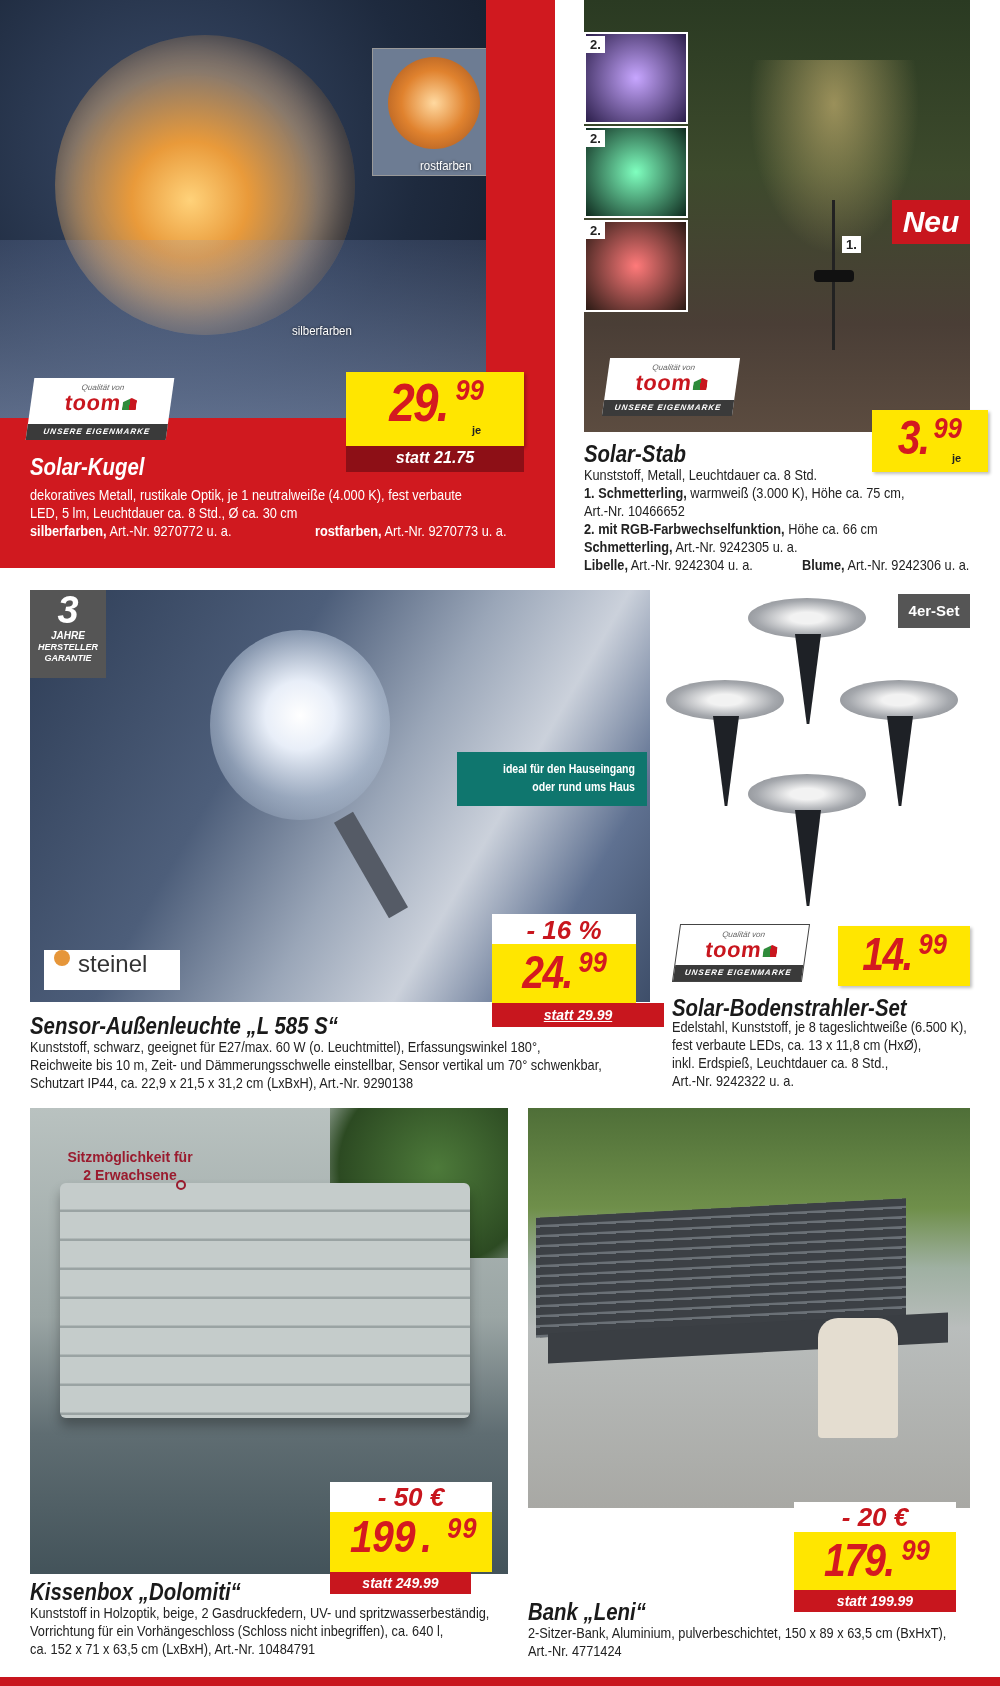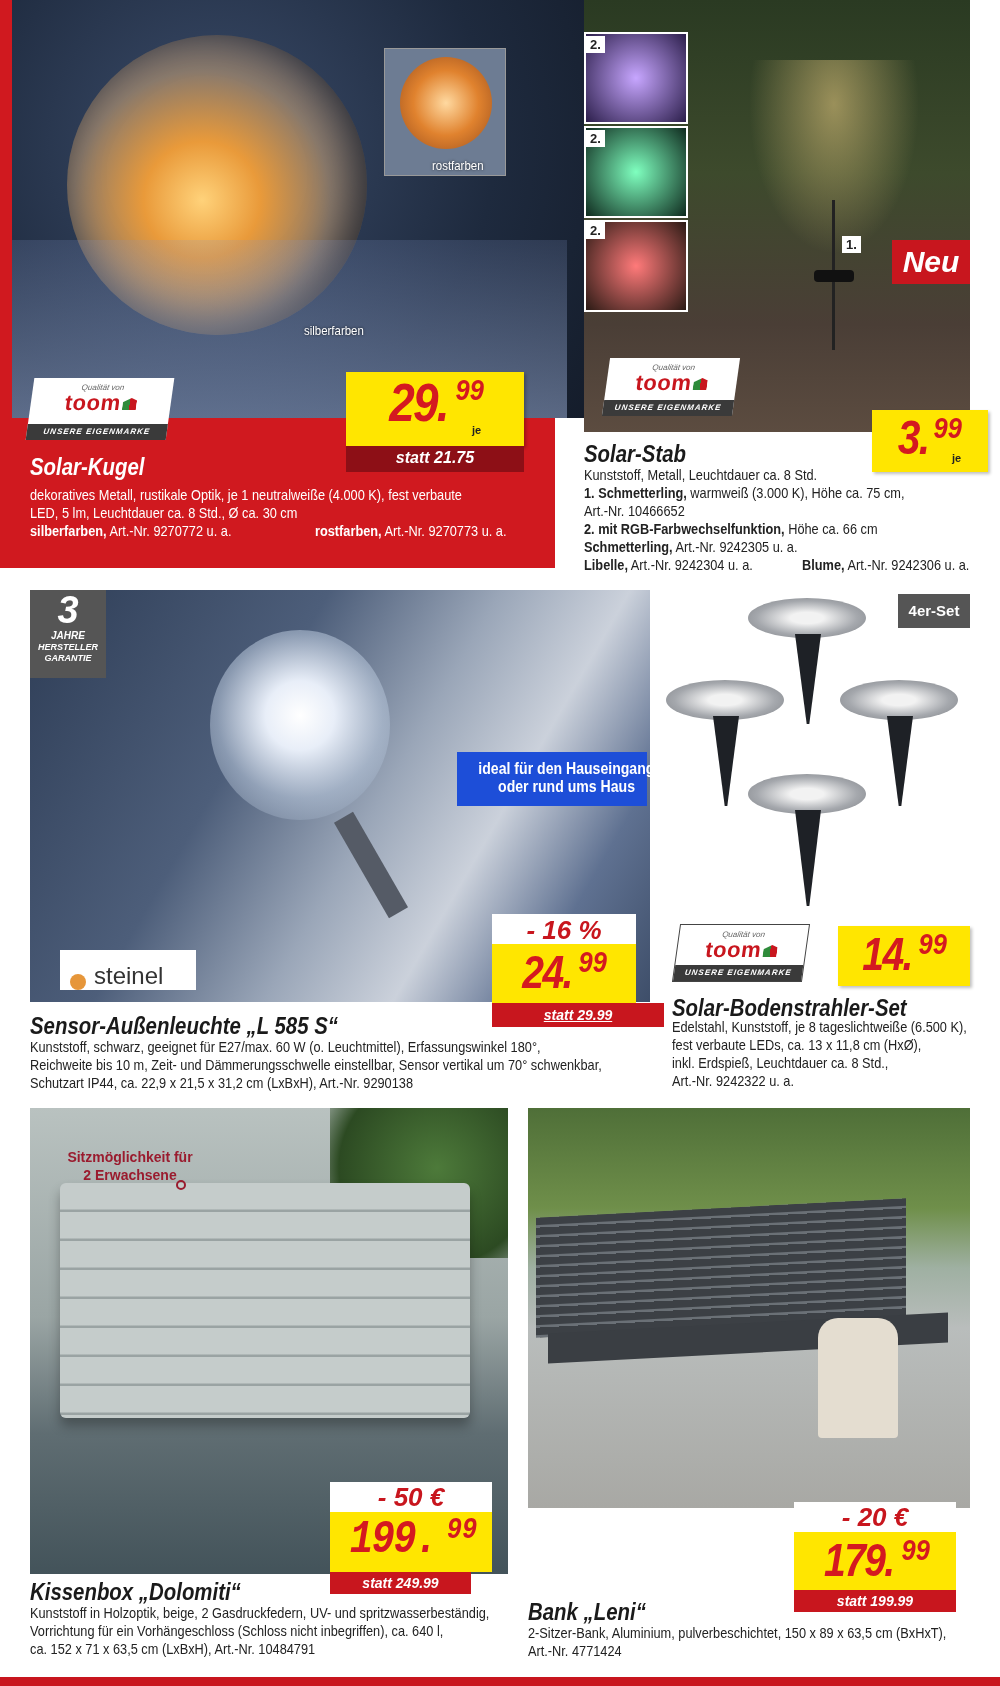--- a/index.html
+++ b/index.html
@@ -30,21 +30,21 @@
   .label-photo { position: absolute; color: #fff; font-size: 13px; text-shadow: 0 0 3px rgba(0,0,0,0.8); transform: scaleX(0.88); transform-origin: left; }
   .num-badge { position: absolute; background: #fff; color: #222; font-weight: bold; font-size: 13px; padding: 1px 4px; }
 </style>
 </head>
 <body>
 
 <div class="abs" style="left:8px;top:8px;width:8px;height:8px;border:2px solid #bbb;"></div>
 
 <section>
   <div class="abs" style="left:0;top:0;width:555px;height:568px;background:#d0191f;"></div>
-  <div class="photo" style="left:12px;top:0;width:580px;height:418px;background:radial-gradient(circle at 35% 35%, #3b4c6a 0%, #1e2a3e 60%, #141c2a 100%);">
+  <div class="photo" style="left:0;top:0;width:486px;height:418px;background:radial-gradient(circle at 35% 35%, #3b4c6a 0%, #1e2a3e 60%, #141c2a 100%);">
     <div class="abs" style="left:55px;top:35px;width:300px;height:300px;border-radius:50%;background:radial-gradient(circle at 45% 55%, #ffd27a 0%, #e99a3a 25%, #8a7a6c 55%, #4d5160 80%);box-shadow:inset -10px -10px 40px rgba(0,0,0,0.5);"></div>
     <div class="abs" style="left:0;top:240px;width:555px;height:180px;background:linear-gradient(180deg, rgba(130,150,200,0.2), rgba(160,180,220,0.5));"></div>
     <div class="abs" style="left:372px;top:48px;width:122px;height:128px;background:#6d7c93;border:1px solid #999;">
       <div class="abs" style="left:15px;top:8px;width:92px;height:92px;border-radius:50%;background:radial-gradient(circle at 50% 50%, #ffd9a0 0%, #e0822e 50%, #9a4f1e 100%);"></div>
     </div>
     <span class="label-photo" style="left:420px;top:158px;">rostfarben</span>
     <span class="label-photo" style="left:292px;top:323px;">silberfarben</span>
   </div>
   <div class="abs" style="left:0;top:418px;width:555px;height:0;"></div>
 
@@ -78,21 +78,21 @@
   </div>
   <div class="abs" style="left:584px;top:32px;width:104px;height:282px;">
     <div class="abs" style="left:0;top:0;width:104px;height:92px;background:radial-gradient(circle at 50% 50%, #c7a6ff, #2b1e4a);border:2px solid #fff;"></div>
     <div class="abs" style="left:0;top:94px;width:104px;height:92px;background:radial-gradient(circle at 50% 50%, #7fffbf, #0f2a1e);border:2px solid #fff;"></div>
     <div class="abs" style="left:0;top:188px;width:104px;height:92px;background:radial-gradient(circle at 50% 50%, #ff7a7a, #2a1a14);border:2px solid #fff;"></div>
   </div>
   <span class="num-badge" style="left:586px;top:36px;">2.</span>
   <span class="num-badge" style="left:586px;top:130px;">2.</span>
   <span class="num-badge" style="left:586px;top:222px;">2.</span>
   <span class="num-badge" style="left:842px;top:236px;">1.</span>
-  <div class="abs" style="left:892px;top:200px;width:78px;height:44px;background:#c8161e;color:#fff;font-weight:bold;font-style:italic;font-size:30px;text-align:center;line-height:44px;margin-top:40px;">Neu</div>
+  <div class="abs" style="left:892px;top:200px;width:78px;height:44px;background:#c8161e;color:#fff;font-weight:bold;font-style:italic;font-size:30px;text-align:center;line-height:44px;">Neu</div>
 
   <div class="toom" style="left:606px;top:358px;width:130px;height:58px;transform:skewX(-8deg);">
     <div class="q">Qualität von</div>
     <div class="brand"><span>toom</span><span class="house"></span></div>
     <div class="bar">UNSERE EIGENMARKE</div>
   </div>
 
   <div class="price-box" style="left:872px;top:410px;width:116px;height:62px;">
     <span class="price-main" style="font-size:48px;line-height:56px;">3.</span>
       <span class="price-cents">99</span>
@@ -115,25 +115,25 @@
   <div class="photo" style="left:30px;top:590px;width:620px;height:412px;background:linear-gradient(120deg,#2e3d56 0%, #4d5e7a 35%, #9aa6b8 55%, #cbd1db 70%, #5f7191 85%, #3e4e69 100%);">
     <div class="abs" style="left:180px;top:40px;width:180px;height:190px;border-radius:50%;background:radial-gradient(circle at 50% 45%, #ffffff 0%, #e8eef8 25%, rgba(180,195,215,0.6) 60%, rgba(90,105,130,0.4) 100%);"></div>
     <div class="abs" style="left:330px;top:220px;width:22px;height:110px;background:#555b66;transform:rotate(-30deg);"></div>
   </div>
   <div class="abs" style="left:30px;top:590px;width:76px;height:88px;background:#555;color:#fff;text-align:center;font-weight:bold;font-style:italic;">
     <div style="font-size:38px;line-height:40px;">3</div>
     <div style="font-size:10px;line-height:12px;">JAHRE</div>
     <div style="font-size:9px;line-height:11px;">HERSTELLER</div>
     <div style="font-size:9px;line-height:11px;">GARANTIE</div>
   </div>
-  <div class="abs" style="left:457px;top:752px;width:190px;height:54px;background:#1d4ed8;color:#fff;text-align:right;padding:8px 12px 0 0;font-weight:bold;font-size:16px;line-height:18px;">
+  <div class="abs" style="left:457px;top:752px;width:190px;height:54px;background:#0f766e;color:#fff;text-align:right;padding:8px 12px 0 0;font-weight:bold;font-size:12px;line-height:18px;">
     <div style="transform:scaleX(0.88);transform-origin:right;white-space:nowrap;">ideal für den Hauseingang</div>
     <div style="transform:scaleX(0.88);transform-origin:right;white-space:nowrap;">oder rund ums Haus</div>
   </div>
-  <div class="abs" style="left:44px;top:950px;width:136px;height:40px;background:#fff;display:flex;align-items:flex-end;padding-left:10px;margin-left:16px;">
+  <div class="abs" style="left:44px;top:950px;width:136px;height:40px;background:#fff;display:flex;align-items:flex-start;padding-left:10px;">
     <span style="display:inline-block;width:16px;height:16px;border-radius:50%;background:#e6963a;margin-right:8px;"></span>
     <span style="font-size:24px;color:#333;">steinel</span>
   </div>
   <div class="discount" style="left:492px;top:914px;width:144px;height:32px;line-height:32px;">- 16 %</div>
   <div class="price-box" style="left:492px;top:944px;width:144px;height:60px;box-shadow:none;">
     <span class="price-main" style="font-size:46px;line-height:56px;">24.</span>
       <span class="price-cents">99</span>
   </div>
   <div class="statt" style="left:492px;top:1003px;width:172px;height:24px;font-size:14px;text-decoration:underline;">statt 29.99</div>
 

